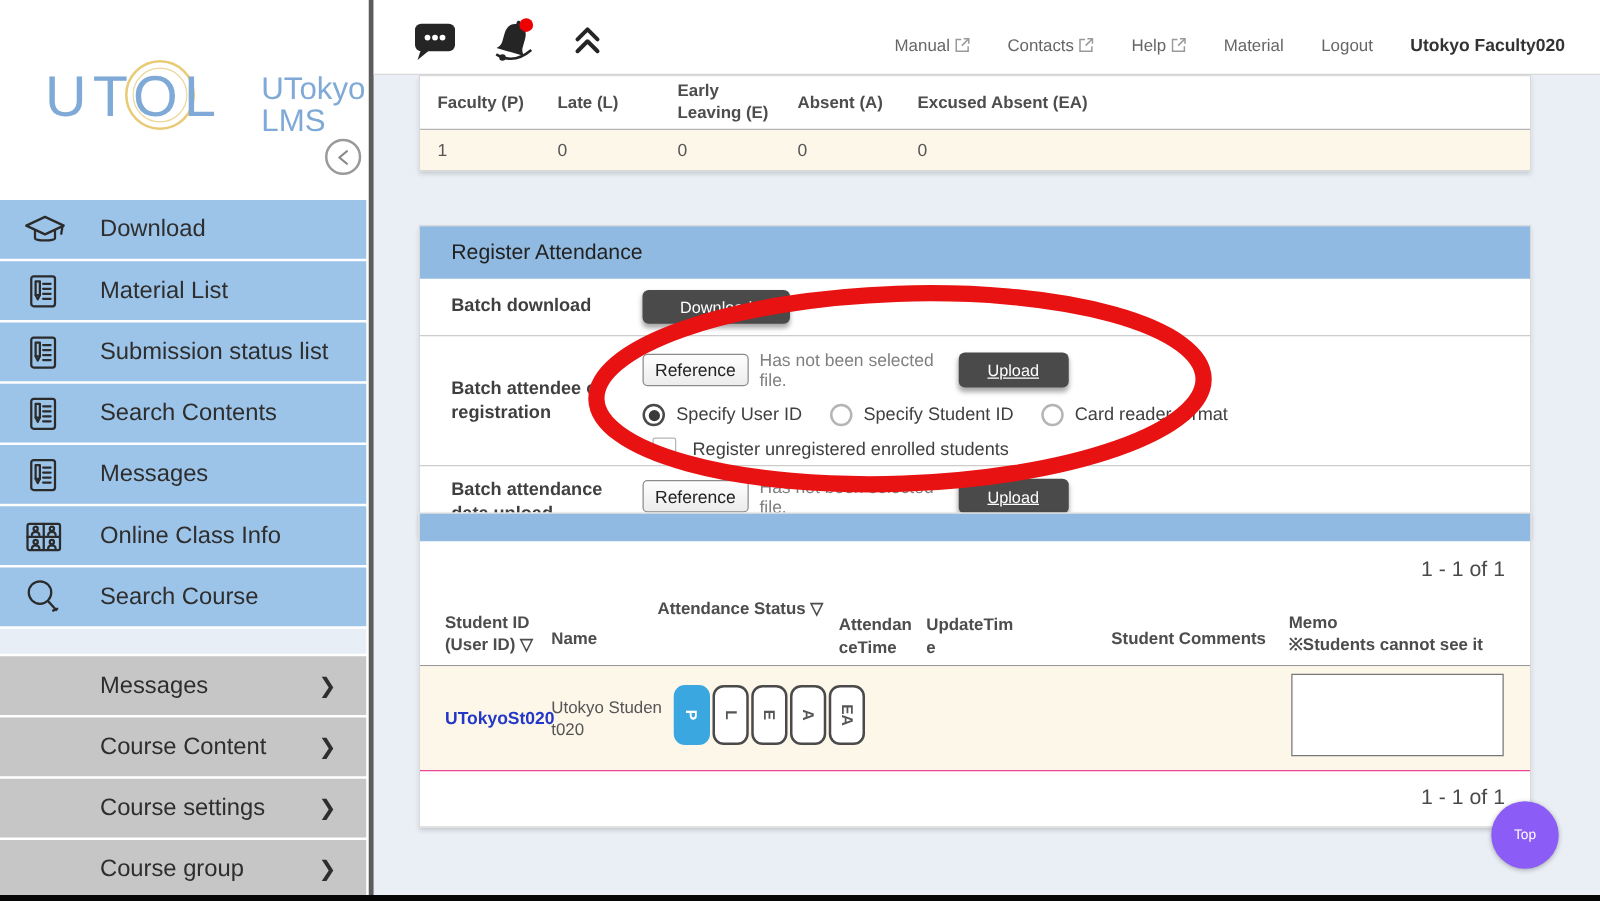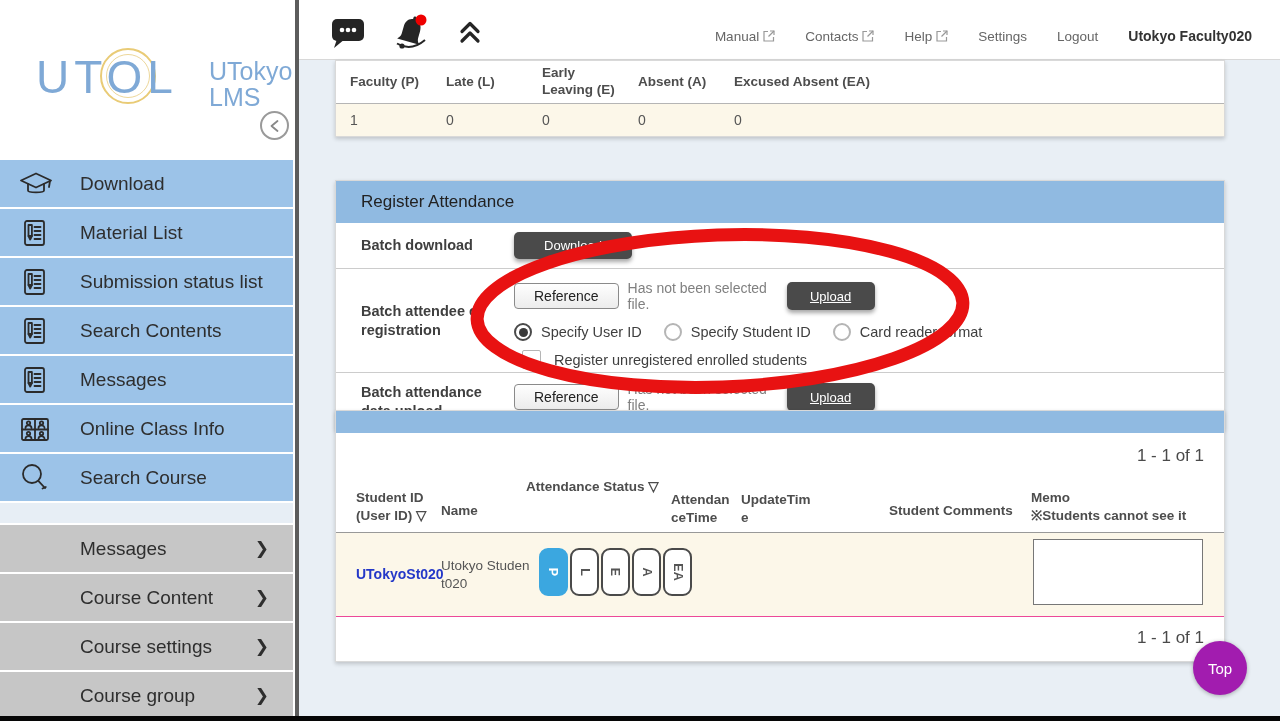--- a/index.html
+++ b/index.html
@@ -49,21 +49,21 @@
 
   
   #card-register { top:180px; height:250px; }
   .reg-hdr { height:42px; background:#90BAE1; display:flex; align-items:center; padding-left:25px; font-size:17px; color:#222; }
   .reg-row { display:flex; border-bottom:1px solid #ccc; }
   .reg-row:last-child { border-bottom:none; }
   .reg-label { width:178px; padding-left:25px; display:flex; align-items:center; font-size:14.5px; font-weight:bold; color:#3f3f3f; line-height:1.25; }
   .btn-dark { background:#4a4a4a; color:#fff; border:none; border-radius:5px; font-size:13px; display:flex; align-items:center; justify-content:center; box-shadow:0 3px 4px rgba(0,0,0,0.35); cursor:pointer; font-family:inherit; }
   .btn-download { width:118px; height:27px; }
   .btn-upload { width:88px; height:28px; margin-left:1px;text-decoration:underline; }
-  .btn-ref { padding:4px 19px; font-size:14px; color:#222; border:1px solid #8a8a8a; border-radius:4px; background:linear-gradient(#fefefe,#ececec); cursor:pointer; font-family:inherit; }
+  .btn-ref { padding:4px 9px; font-size:14px; color:#222; border:1px solid #8a8a8a; border-radius:4px; background:linear-gradient(#fefefe,#ececec); cursor:pointer; font-family:inherit; }
   .file-status { font-size:14px; color:#808080; width:158px; margin-left:9px; }
   .ctl-line { display:flex; align-items:center; }
   .radio { width:18px; height:18px; border:2px solid #b5b5b5; border-radius:50%; background:#fff; display:flex; align-items:center; justify-content:center; cursor:pointer; flex:none; }
   .radio.checked { border-color:#4a4a4a; }
   .radio.checked::after { content:""; width:9px; height:9px; border-radius:50%; background:#3a3a3a; }
   .radio-label { font-size:14.5px; color:#3f3f3f; margin:0 22px 0 9px; }
   .checkbox { width:19px; height:19px; border:1px solid #b5b5b5; border-radius:2px; background:#fff; cursor:pointer; flex:none; }
   .link-blue { font-size:14px; font-weight:bold; color:#2B2BB4; cursor:pointer; }
 
   
@@ -83,21 +83,21 @@
   .sid-link { position:absolute; left:20px; top:33px; font-size:14px; font-weight:bold; color:#2438C8; cursor:pointer; }
   .sname { position:absolute; left:105px; top:24px; width:90px; font-size:13.5px; color:#555; word-break:break-all; line-height:1.35; }
   .status-btns { position:absolute; left:203px; top:15px; display:flex; gap:2px; }
   .abtn { width:29px; height:48px; border:2px solid #4a4a4a; border-radius:9px; background:#fff; display:flex; align-items:center; justify-content:center; cursor:pointer; padding:0; }
   .abtn span { display:block; transform:rotate(90deg); font-size:12.5px; font-weight:bold; color:#555; white-space:nowrap; }
   .abtn.sel { background:#3BA7E0; border-color:#3BA7E0; }
   .abtn.sel span { color:#fff; }
   .memo-box { position:absolute; left:697px; top:6px; width:170px; height:66px; background:#fff; border:1px solid #777; resize:none; font-family:inherit; }
 
   
-  #top-btn { position:absolute; left:1193px; top:641px; width:54px; height:54px; border-radius:50%; background:#a21caf; color:#fff; display:flex; align-items:center; justify-content:center; font-size:15px; z-index:40; cursor:pointer; box-shadow:0 1px 4px rgba(0,0,0,0.3); }
+  #top-btn { position:absolute; left:1193px; top:641px; width:54px; height:54px; border-radius:50%; background:#8b5cf6; color:#fff; display:flex; align-items:center; justify-content:center; font-size:11px; z-index:40; cursor:pointer; box-shadow:0 1px 4px rgba(0,0,0,0.3); }
   #annotation { position:absolute; left:0; top:0; width:1280px; height:721px; z-index:50; pointer-events:none; }
   #bottom-bar { position:absolute; left:0; bottom:0; width:100%; height:5px; background:#060606; z-index:60; }
 
   .ico-stroke { stroke:#2b2b2b; fill:none; stroke-width:1.8; stroke-linecap:round; stroke-linejoin:round; }
 </style>
 </head>
 <body>
 
 <div id="sidebar">
   <div class="logo-area">
@@ -268,21 +268,21 @@
       </span>
       <span class="tb-link">
         <span>Help</span>
         <svg width="12" height="12" viewBox="0 0 12 12" fill="none" stroke="#999" stroke-width="1.2">
             <path d="M10.5 7 V11 H1 V1.5 H5"></path>
             <path d="M7 1 H11 V5"></path>
             <path d="M11 1 L5.5 6.5"></path>
           </svg>
       </span>
       <span class="tb-link">
-          <span>Settings</span>
+          <span>Material</span>
         </span>
       <span class="tb-link">
           <span>Logout</span>
         </span>
       <span class="tb-user">Utokyo Faculty020</span>
     </div>
   </div>
 
   <div class="card" id="card-summary">
     <div class="sum-head">

